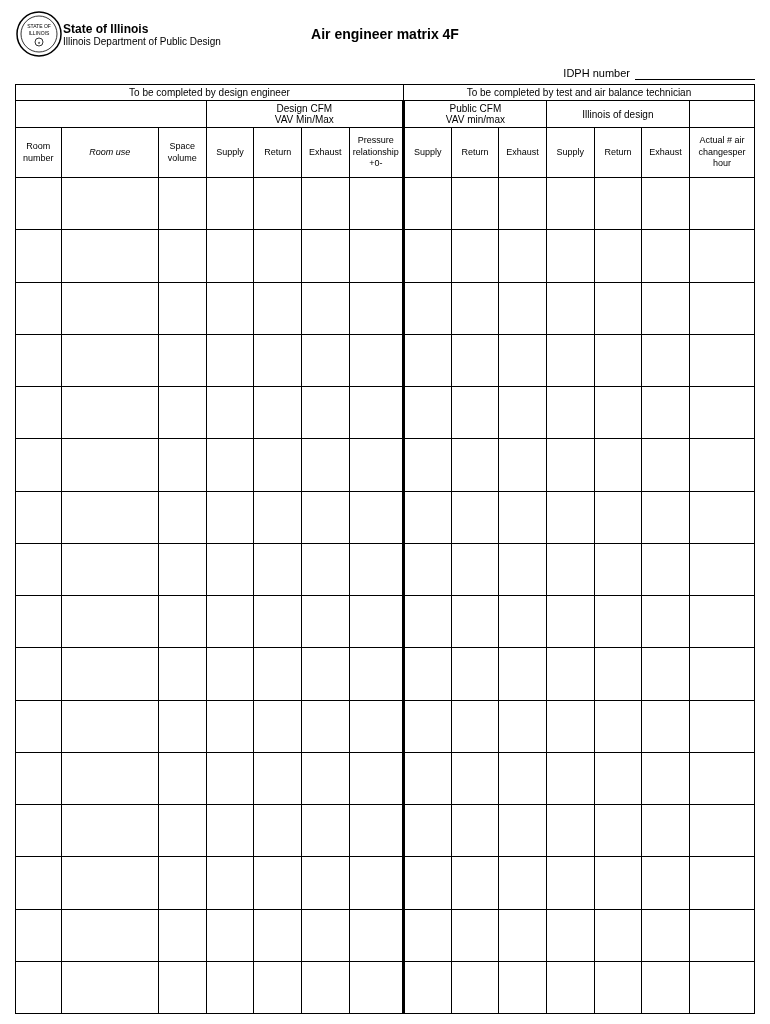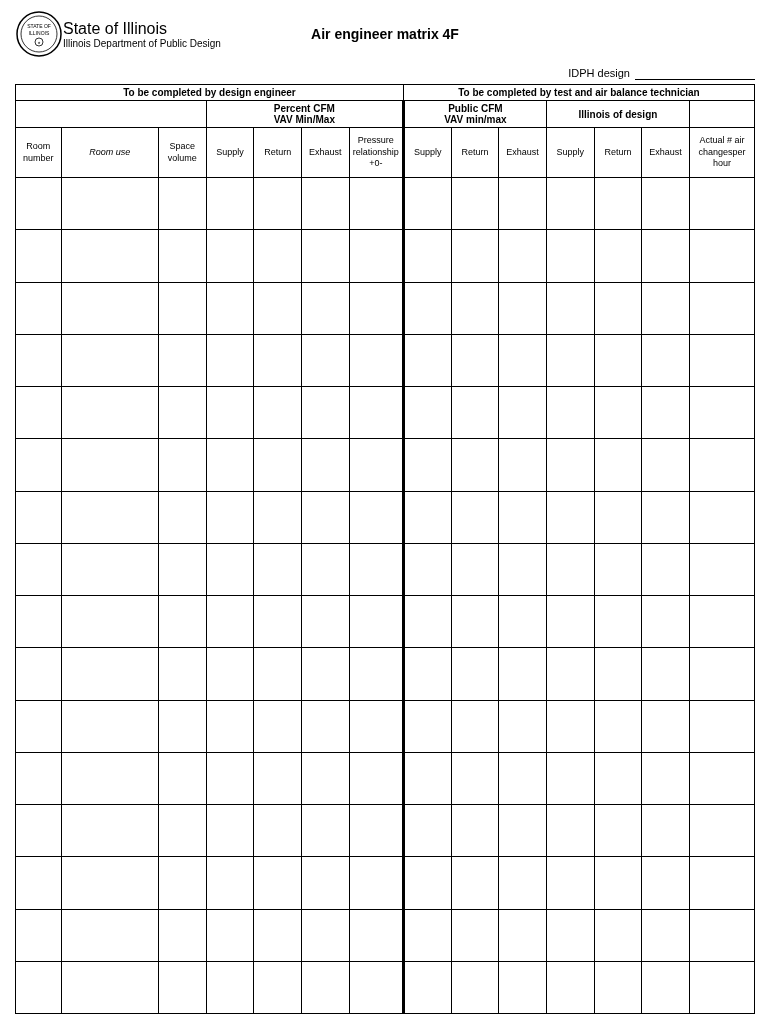--- a/index.html
+++ b/index.html
@@ -28,22 +28,22 @@
       align-items: center;
       margin-bottom: 8px;
       position: relative;
     }
     .header-text {
       display: flex;
       flex-direction: column;
       font-size: 10px;
     }
     .header-text .org-name {
-      font-weight: normal;
-      font-size: 16px;
+      font-weight: bold;
+      font-size: 12px;
     }
     .header-title {
       position: absolute;
       left: 50%;
       transform: translateX(-50%);
       font-size: 14px;
       font-weight: bold;
       text-align: center;
     }
     
@@ -71,21 +71,21 @@
     .main-table th,
     .main-table td {
       border: 1px solid #000;
       text-align: center;
       vertical-align: middle;
       padding: 2px 1px;
     }
     .main-table .section-header {
       background: #fff;
       font-size: 10px;
-      font-weight: bold;
+      font-weight: normal;
     }
     .main-table .col-header {
       font-size: 9px;
       font-weight: normal;
       line-height: 1.3;
       height: 50px;
       vertical-align: middle;
     }
     .main-table .data-row {
       height: 35px;
@@ -141,36 +141,36 @@
       <text x="24" y="34" text-anchor="middle" font-size="3.5" fill="#000">★</text>
     </svg>
     <div class="header-text">
       <span class="org-name">State of Illinois</span>
       <span>Illinois Department of Public Design</span>
     </div>
     <div class="header-title">Air engineer matrix  4F</div>
   </div>
 
   <div class="idph-row">
-    <span>IDPH design</span>
+    <span>IDPH number</span>
     <span class="idph-line"></span>
   </div>
 
   <table class="main-table">
     <thead>
 
       <tr>
         <th colspan="7" class="section-header">To be completed by  design engineer</th>
         <th colspan="7" class="section-header">To be completed by test and air balance technician</th>
       </tr>
 
       <tr>
         <th colspan="3" style="border:1px solid #000;"></th>
         <th colspan="4" class="section-header">
-          <div>Percent CFM</div>
+          <div>Design CFM</div>
           <div>VAV Min/Max</div>
         </th>
         <th colspan="3" class="section-header thick-left">
           <div>Public CFM</div>
           <div>VAV min/max</div>
         </th>
         <th colspan="3" class="section-header">
           <div>Illinois of design</div>
         </th>
         <th class="section-header"></th>

